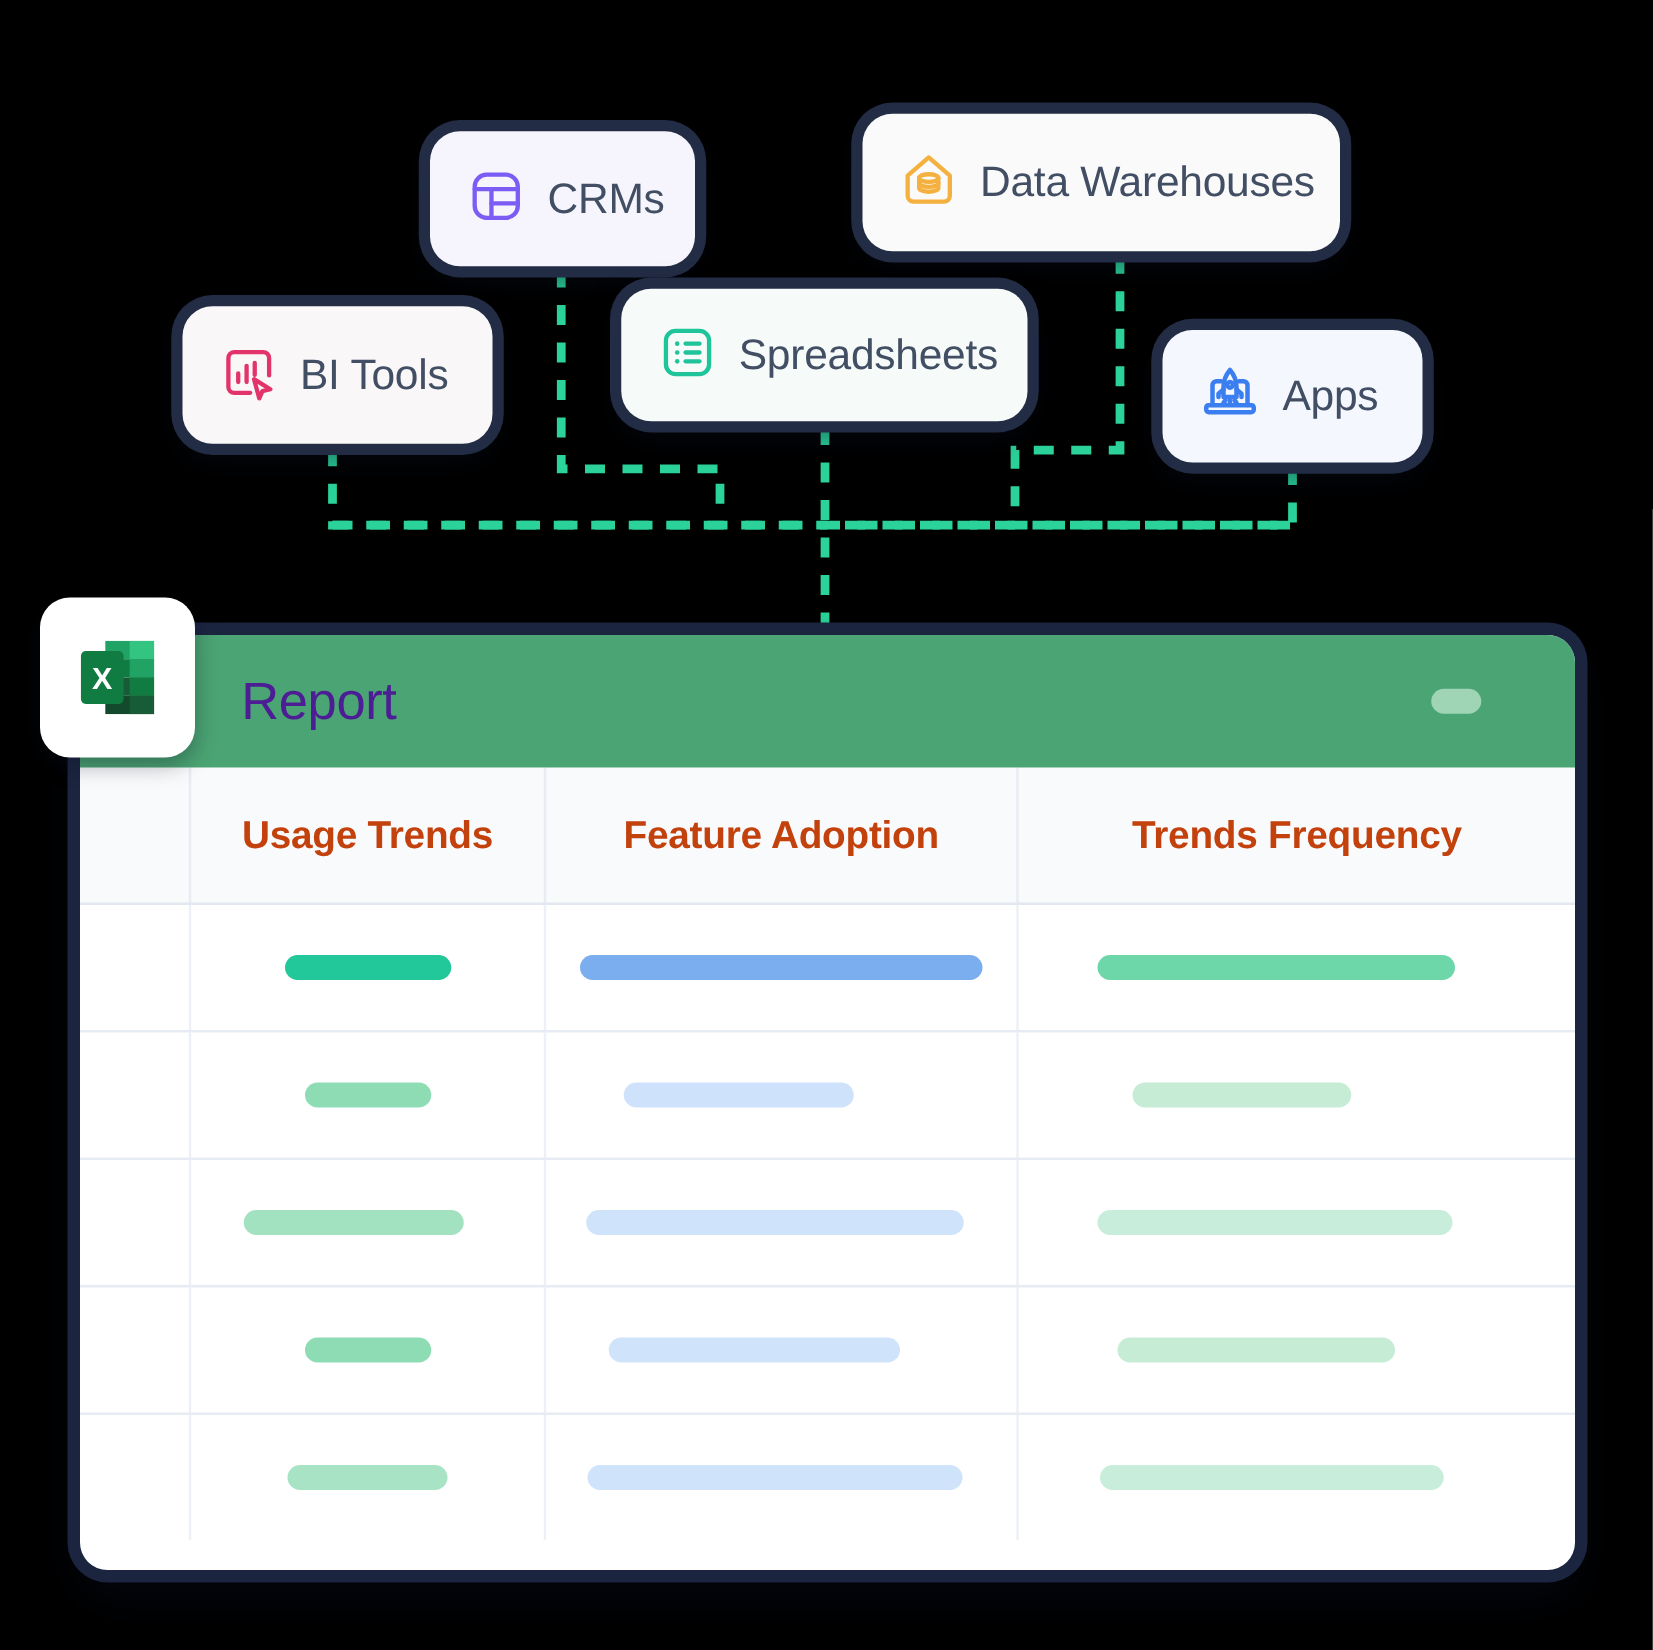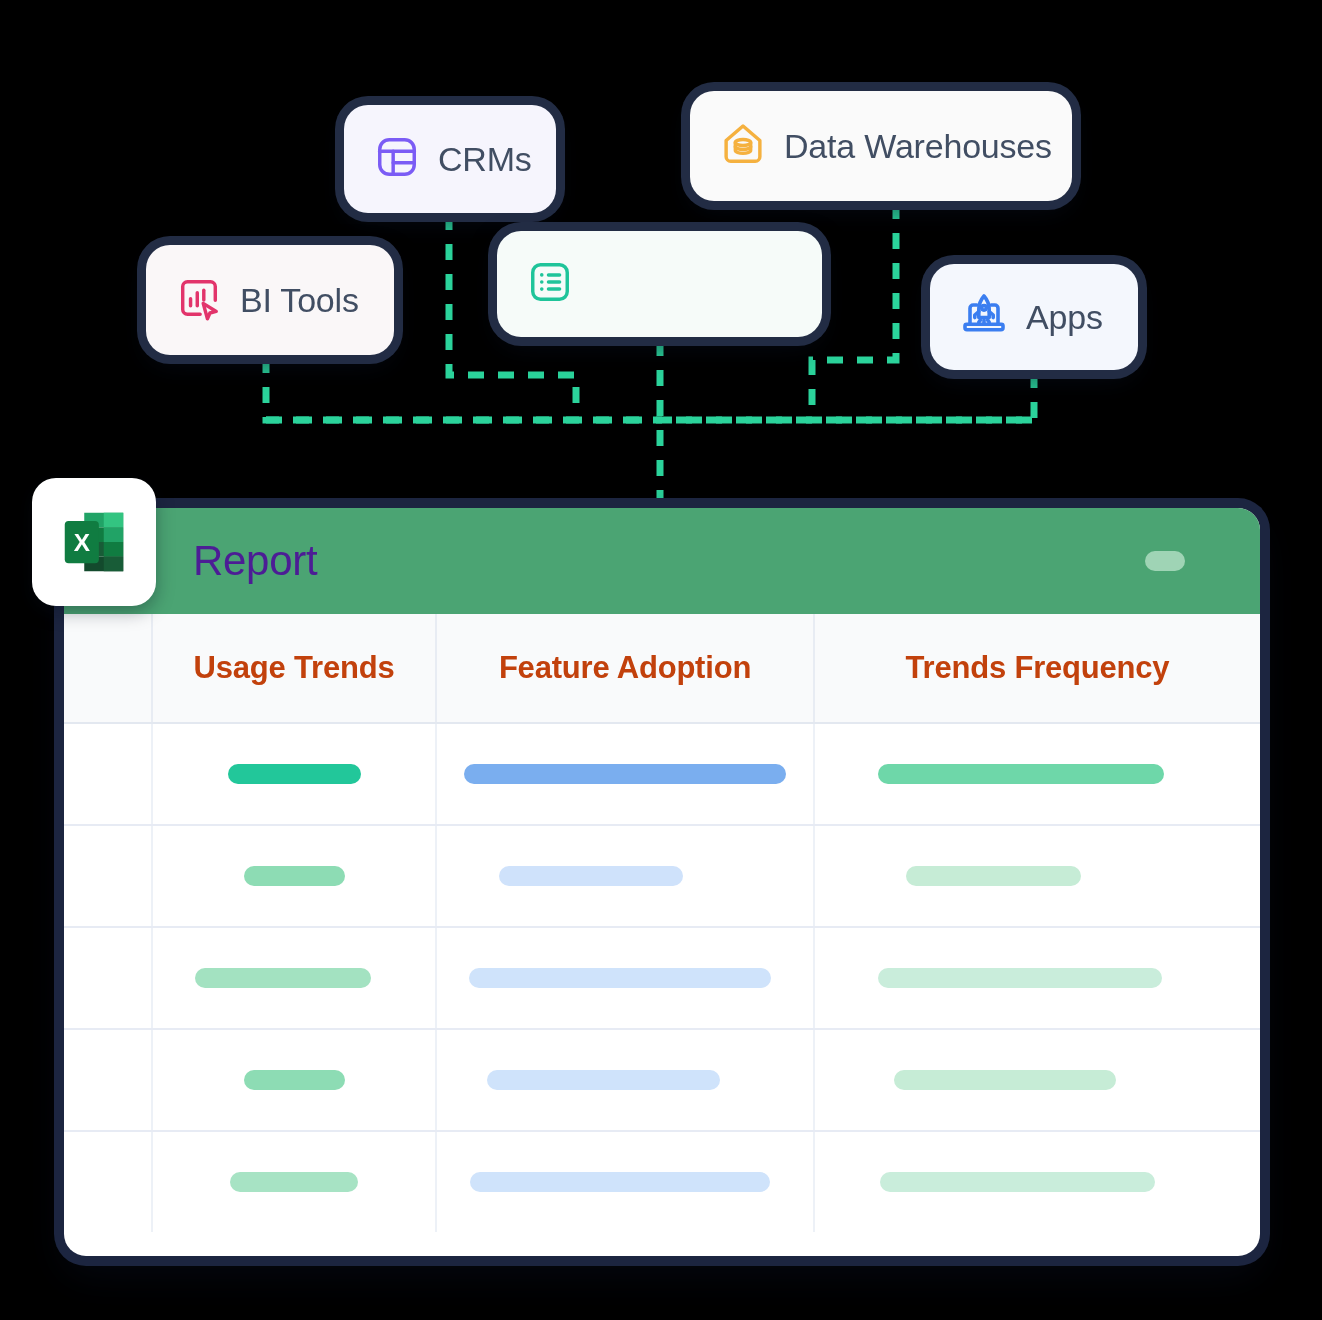--- a/index.html
+++ b/index.html
@@ -269,20 +269,21 @@
       <svg width="46" height="46" viewBox="0 0 24 24" fill="none" stroke="#1fc49a" stroke-width="1.8" stroke-linecap="round" stroke-linejoin="round">
         <rect x="3" y="3" width="18" height="18" rx="4"></rect>
         <circle cx="7.7" cy="8.3" r="0.95" fill="#1fc49a" stroke="none"></circle>
         <circle cx="7.7" cy="12" r="0.95" fill="#1fc49a" stroke="none"></circle>
         <circle cx="7.7" cy="15.7" r="0.95" fill="#1fc49a" stroke="none"></circle>
         <line x1="11.2" y1="8.3" x2="17" y2="8.3"></line>
         <line x1="11.2" y1="12" x2="17" y2="12"></line>
         <line x1="11.2" y1="15.7" x2="17" y2="15.7"></line>
       </svg>
     </span>
+    <span class="lbl">Spreadsheets</span>
   </div>
 
   <div class="src-card" id="card-apps">
     <span class="src-icon">
       <svg width="48" height="48" viewBox="0 0 24 24" fill="none" stroke="#3b7ef0" stroke-width="1.8" stroke-linecap="round" stroke-linejoin="round">
         <path d="M5 16.5 L5 8.6 A1.6 1.6 0 0 1 6.6 7 L8.4 7"></path>
         <path d="M19 16.5 L19 8.6 A1.6 1.6 0 0 0 17.4 7 L15.6 7"></path>
         <path d="M3.3 16.6 L20.7 16.6 A0.8 0.8 0 0 1 21.5 17.4 L21.5 18.4 A1 1 0 0 1 20.5 19.4 L3.5 19.4 A1 1 0 0 1 2.5 18.4 L2.5 17.4 A0.8 0.8 0 0 1 3.3 16.6 Z"></path>
         <path d="M12 2.5 C13.8 4.6 14.6 7 14.6 9.3 L14.6 13.3 L9.4 13.3 L9.4 9.3 C9.4 7 10.2 4.6 12 2.5 Z"></path>
         <circle cx="12" cy="8.4" r="1.15"></circle>

